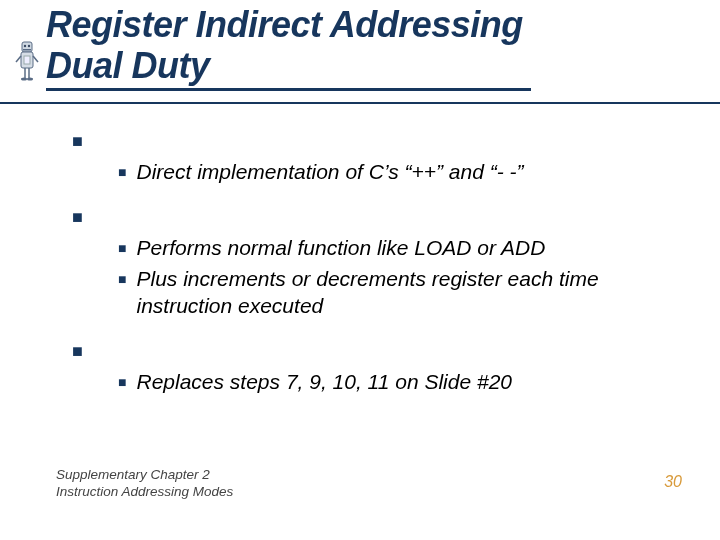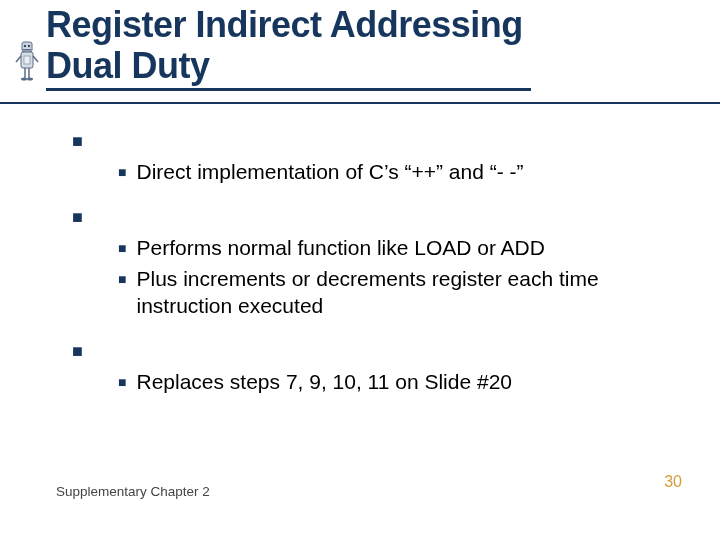--- a/index.html
+++ b/index.html
@@ -1,17 +1,17 @@
 <!DOCTYPE html>
 <html><head>
 <meta charset="utf-8">
 <style>
   * { margin: 0; padding: 0; box-sizing: border-box; }
   html, body { width: 720px; height: 540px; font-family: Arial, Helvetica, sans-serif; background: #fff; overflow: hidden; }
-  .slide { width: 720px; height: 529px; position: relative; padding: 0; }
+  .slide { width: 720px; height: 529px; position: relative; padding: 0; font-style: italic; }
   .deco-icon {
     position: absolute;
     left: 14px;
     top: 38px;
     width: 26px;
     height: 44px;
   }
   .title-wrap {
     position: absolute;
     left: 46px;
@@ -134,17 +134,18 @@
           <span class="bul">■</span>
           <span class="txt">Replaces steps 7, 9, 10, 11 on Slide #20</span>
         </div>
       </div>
     </div>
 
   </div>
 
   <div class="footer">
     <div>Supplementary Chapter 2</div>
+    <div>Instruction Addressing Modes</div>
   </div>
 
   <div class="pagenum">30</div>
 
 </div>
 
 </body></html>

